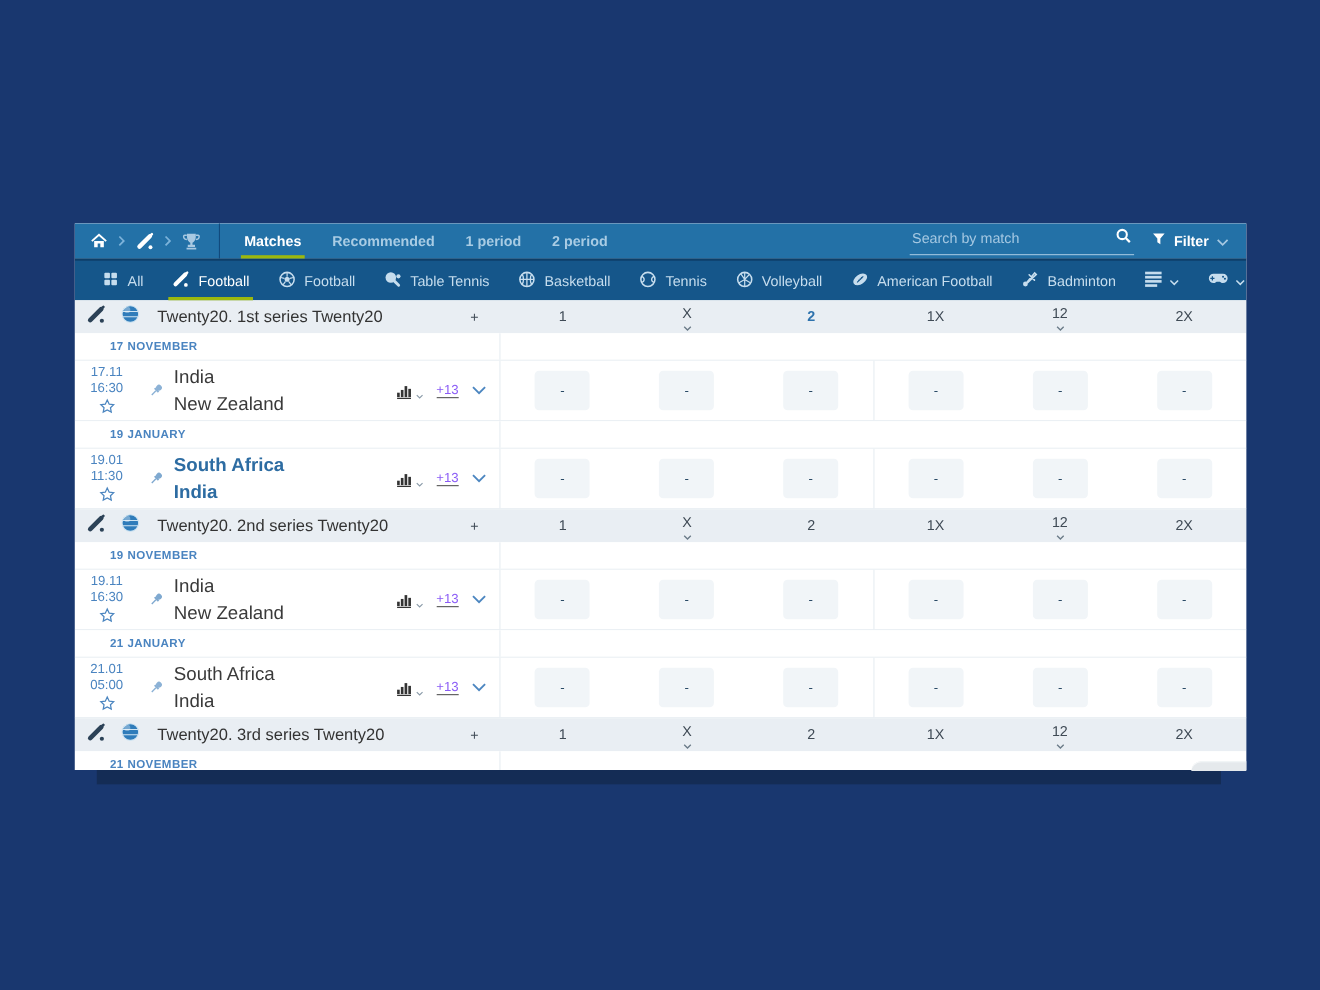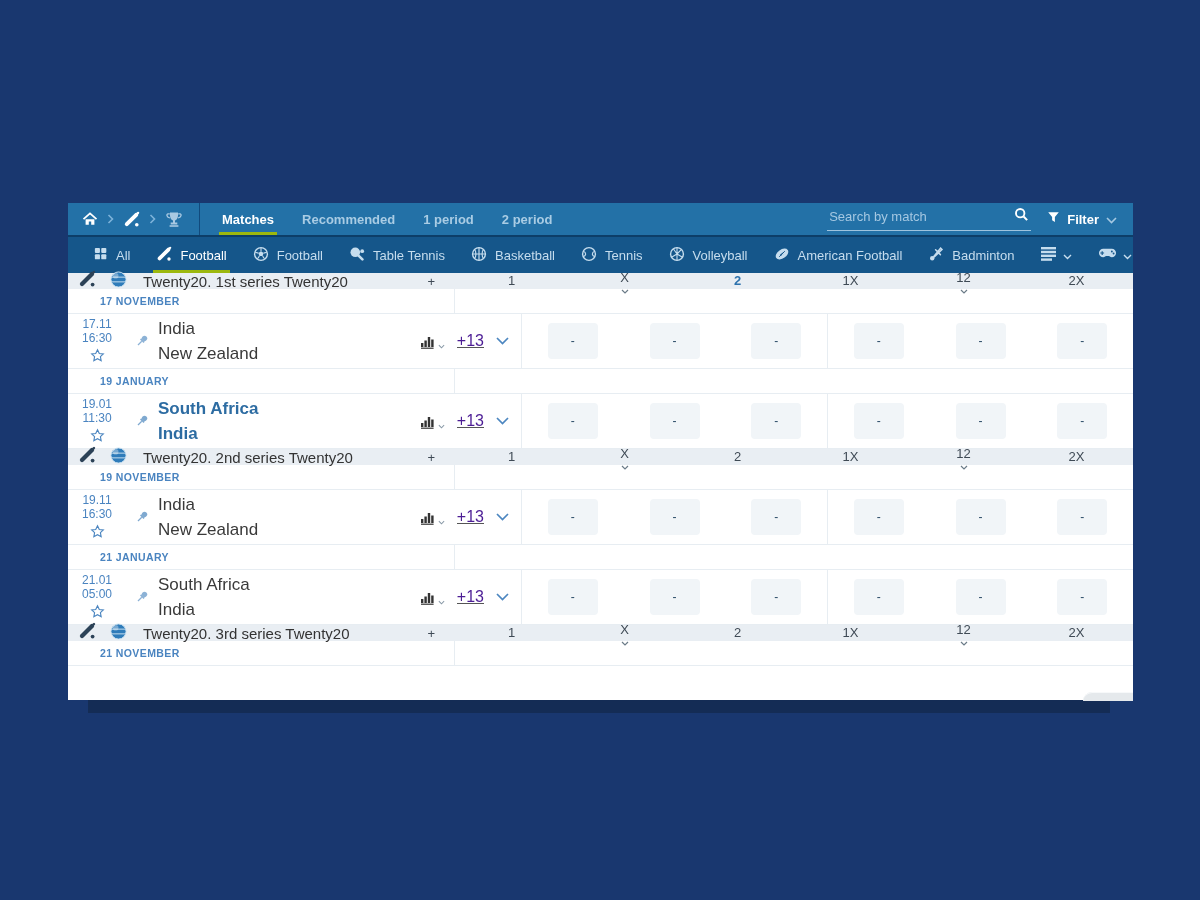--- a/index.html
+++ b/index.html
@@ -31,43 +31,43 @@
 
   
   .sportsbar { height:38px; background:#15568a; border-top:2px solid #0d3e68; display:flex; align-items:stretch; padding-left:12px; }
   .sport { display:flex; align-items:center; gap:8px; padding:0 13px; color:#c6ddee; font-size:13px; position:relative; cursor:pointer; white-space:nowrap; }
   .sport.active { color:#fff; }
   .sport.active::after { content:""; position:absolute; left:10px; right:10px; bottom:0; height:3px; background:#9cb80e; }
   .sport svg { flex:none; }
   .sport .mini-chev { margin-left:-2px; }
 
   
-  .sec-head { height:16px; background:#e9eef3; display:flex;justify-content:center; }
+  .sec-head { height:30px; background:#e9eef3; display:flex;justify-content:center; }
   .sec-info { width:387px; flex:none; display:flex; align-items:center; padding-left:10px; }
   .sec-title { margin-left:16px; font-size:15px; color:#333; }
   .sec-plus { margin-left:auto; margin-right:20px; font-size:13px; color:#3f4a55; cursor:pointer; }
   .sec-cols { flex:1; display:flex; }
   .colh { flex:1; display:flex; flex-direction:column; align-items:center; justify-content:center; font-size:13px; color:#3f4a55; line-height:12px; cursor:pointer; }
   .colh .chev-under { height:6px; }
   .colh.hl { color:#2d72ad; font-weight:bold; }
 
   .date-row { height:25px; display:flex; border-bottom:1px solid #e7edf2; background:#fff; }
   .date-info { width:387px; flex:none; border-right:1px solid #e7edf2; display:flex; align-items:center; padding-left:32px; font-size:10.5px; font-weight:bold; color:#4a84c0; letter-spacing:.4px; }
   .date-odds { flex:1; }
 
   .match-row { height:55px; display:flex; border-bottom:1px solid #e7edf2; background:#fff; }
-  .m-info { width:454px; flex:none; border-right:1px solid #e7edf2; display:flex; align-items:center; }
+  .m-info { width:387px; flex:none; border-right:1px solid #e7edf2; display:flex; align-items:center; }
   .m-time { width:58px; flex:none; display:flex; flex-direction:column; align-items:center; font-size:12px; color:#4a84c0; line-height:14px; }
   .m-star { margin-top:3px; cursor:pointer; }
   .m-pin { width:32px; flex:none; display:flex; justify-content:center; }
   .m-teams { display:flex; flex-direction:column; gap:5px; font-size:17px; color:#3a3a3a; }
   .match-row.team-hl .m-teams div { color:#2d6ca2; font-weight:bold; }
   .m-ctl { margin-left:auto; display:flex; align-items:center; gap:12px; padding-right:12px; }
   .stats-btn { display:flex; align-items:flex-end; gap:2px; cursor:pointer; }
-  .more-link { font-size:16px; color:#4c1d95; border-bottom:1px solid #555; line-height:13px; cursor:pointer; }
+  .more-link { font-size:12px; color:#8b5cf6; border-bottom:1px solid #555; line-height:13px; cursor:pointer; }
   .expand-btn { cursor:pointer; display:flex; }
   .m-odds { flex:1; display:flex; }
   .odds-group { flex:1; display:flex; }
   .odds-group + .odds-group { border-left:1px solid #e7edf2; }
   .odds-slot { flex:1; display:flex; align-items:center; justify-content:center; }
   .odds-cell { width:50px; height:36px; background:#f1f5f8; border-radius:4px; display:flex; align-items:center; justify-content:center; font-size:12px; color:#2a4a66; cursor:pointer; }
 </style>
 </head>
 <body>
 

